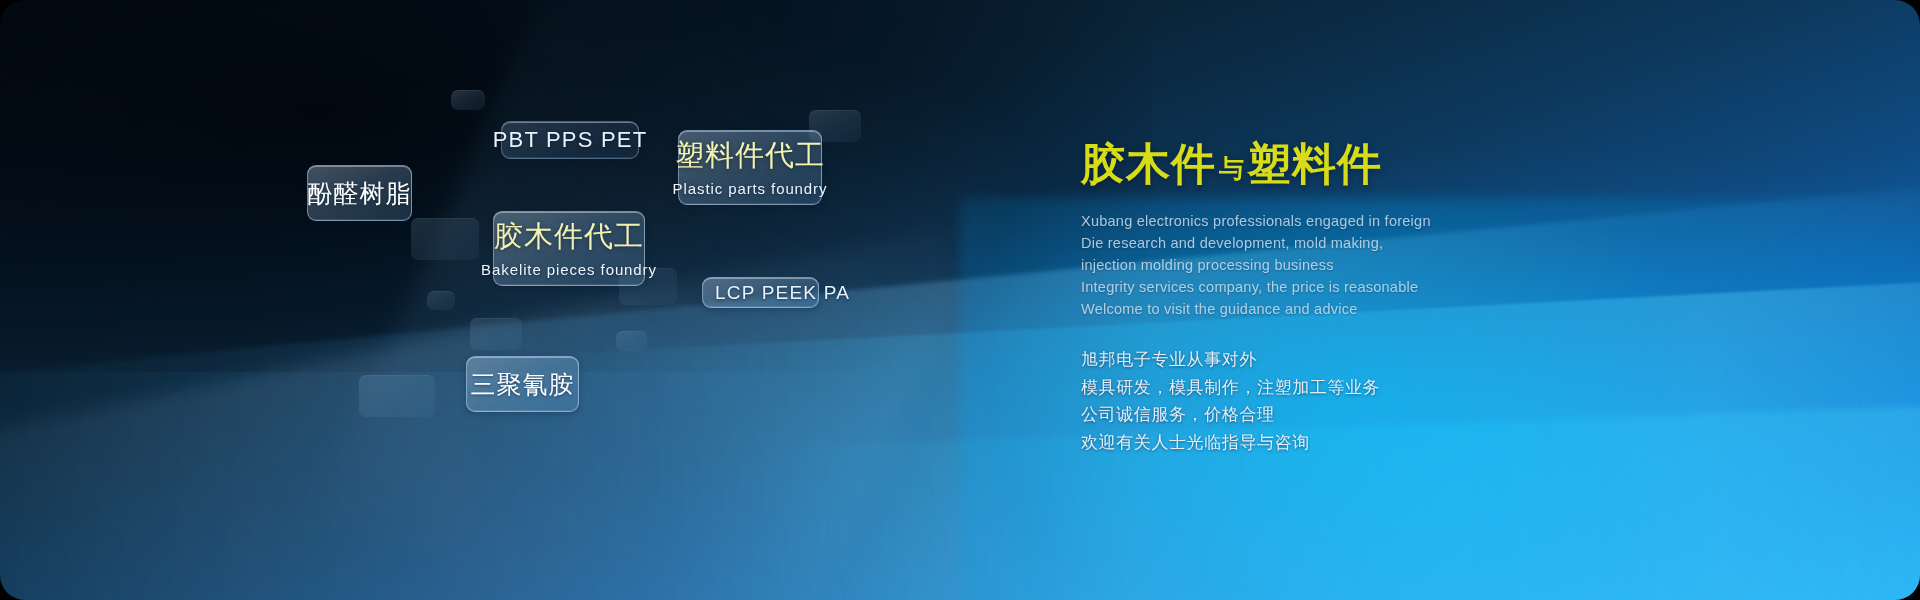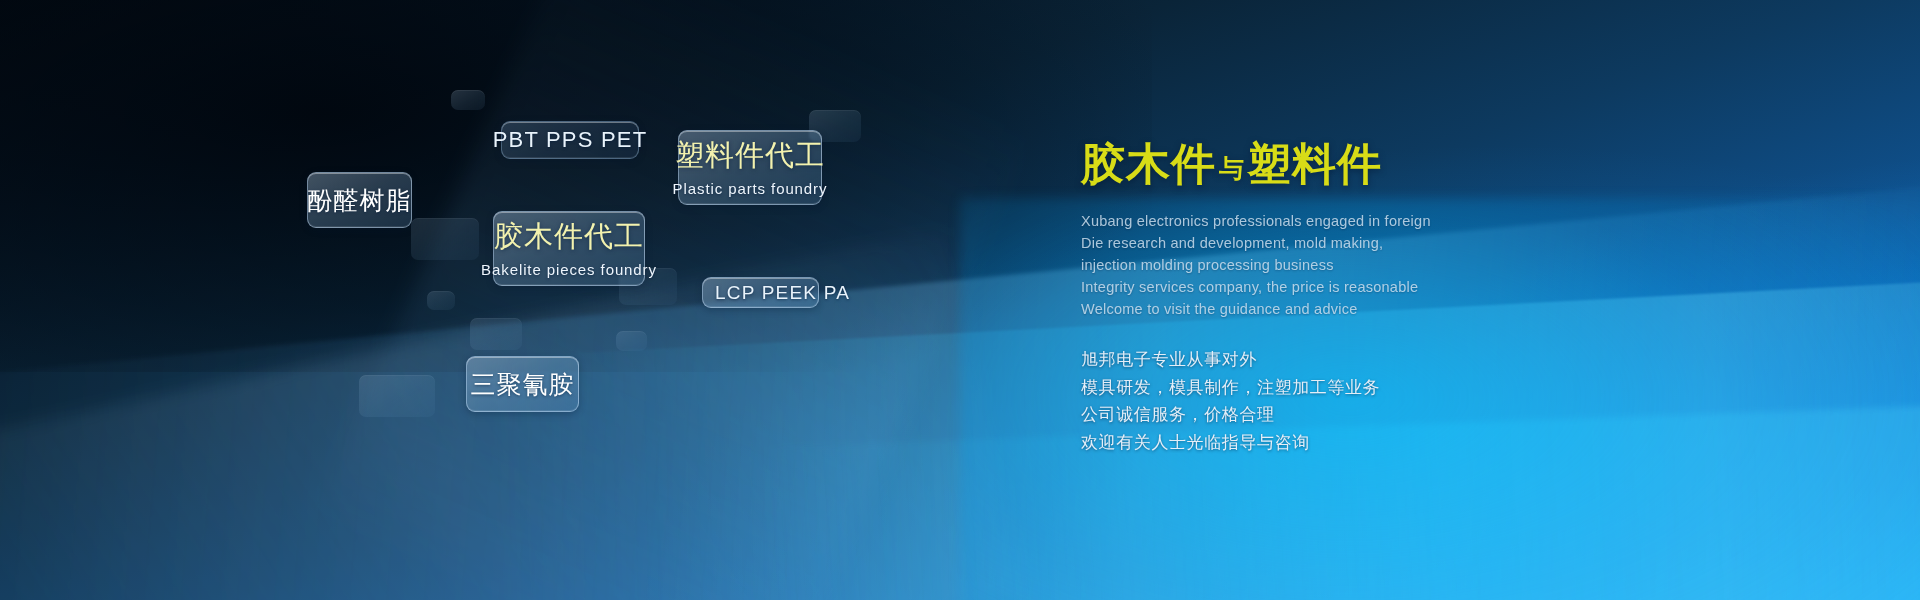--- a/index.html
+++ b/index.html
@@ -8,20 +8,21 @@
   body { font-family:"Liberation Sans","DejaVu Sans",sans-serif; }
 
   #banner {
     position:relative;
     width:1920px; height:600px;
     overflow:hidden;
     background:
       radial-gradient(ellipse 1500px 900px at 108% 118%, rgba(0,170,255,0.95) 0%, rgba(0,140,235,0.55) 28%, rgba(0,110,200,0.0) 62%),
       radial-gradient(ellipse 1200px 700px at 78% 108%, rgba(20,200,255,0.55) 0%, rgba(10,140,220,0.18) 45%, rgba(0,0,0,0) 72%),
       linear-gradient(160deg, #03080e 0%, #061523 16%, #0a2438 33%, #0d3a60 52%, #0f5290 70%, #0d67b8 85%, #0c78d8 100%);
+    border-radius: 25px;
   }
 
   
   .facet { position:absolute; pointer-events:none; }
 
   .sweep-a {
     left:-5%; top:46%; width:115%; height:70%;
     background:linear-gradient(100deg, rgba(120,200,255,0.00) 0%, rgba(90,185,255,0.16) 34%, rgba(140,220,255,0.30) 56%, rgba(80,190,255,0.12) 78%, rgba(0,0,0,0) 100%);
     transform:rotate(-5.5deg);
     filter:blur(2px);
@@ -183,21 +184,21 @@
   <div class="deco" style="left:427px; top:291px; width:28px; height:19px; opacity:0.55;"></div>
   <div class="deco" style="left:470px; top:318px; width:52px; height:32px; opacity:0.50;"></div>
   <div class="deco" style="left:616px; top:331px; width:31px; height:20px; opacity:0.48;"></div>
   <div class="deco" style="left:619px; top:268px; width:58px; height:37px; opacity:0.45;"></div>
   <div class="deco" style="left:359px; top:375px; width:76px; height:42px; opacity:0.52;"></div>
 
   <div class="card dark" style="left:501px; top:121px; width:138px; height:38px;">
     <span class="tag-en">PBT  PPS  PET</span>
   </div>
 
-  <div class="card" style="left:307px; top:172px; width:105px; height:56px;">
+  <div class="card" style="left:307px; top:165px; width:105px; height:56px;">
     <span class="tag-cn">酚醛树脂</span>
   </div>
 
 
   <div class="card" style="left:702px; top:277px; width:117px; height:31px;">
     <span class="tag-en" style="font-size:19px;margin-left:44px;">LCP  PEEK  PA</span>
   </div>
 
 
   <div class="card" style="left:466px; top:356px; width:113px; height:56px;">

